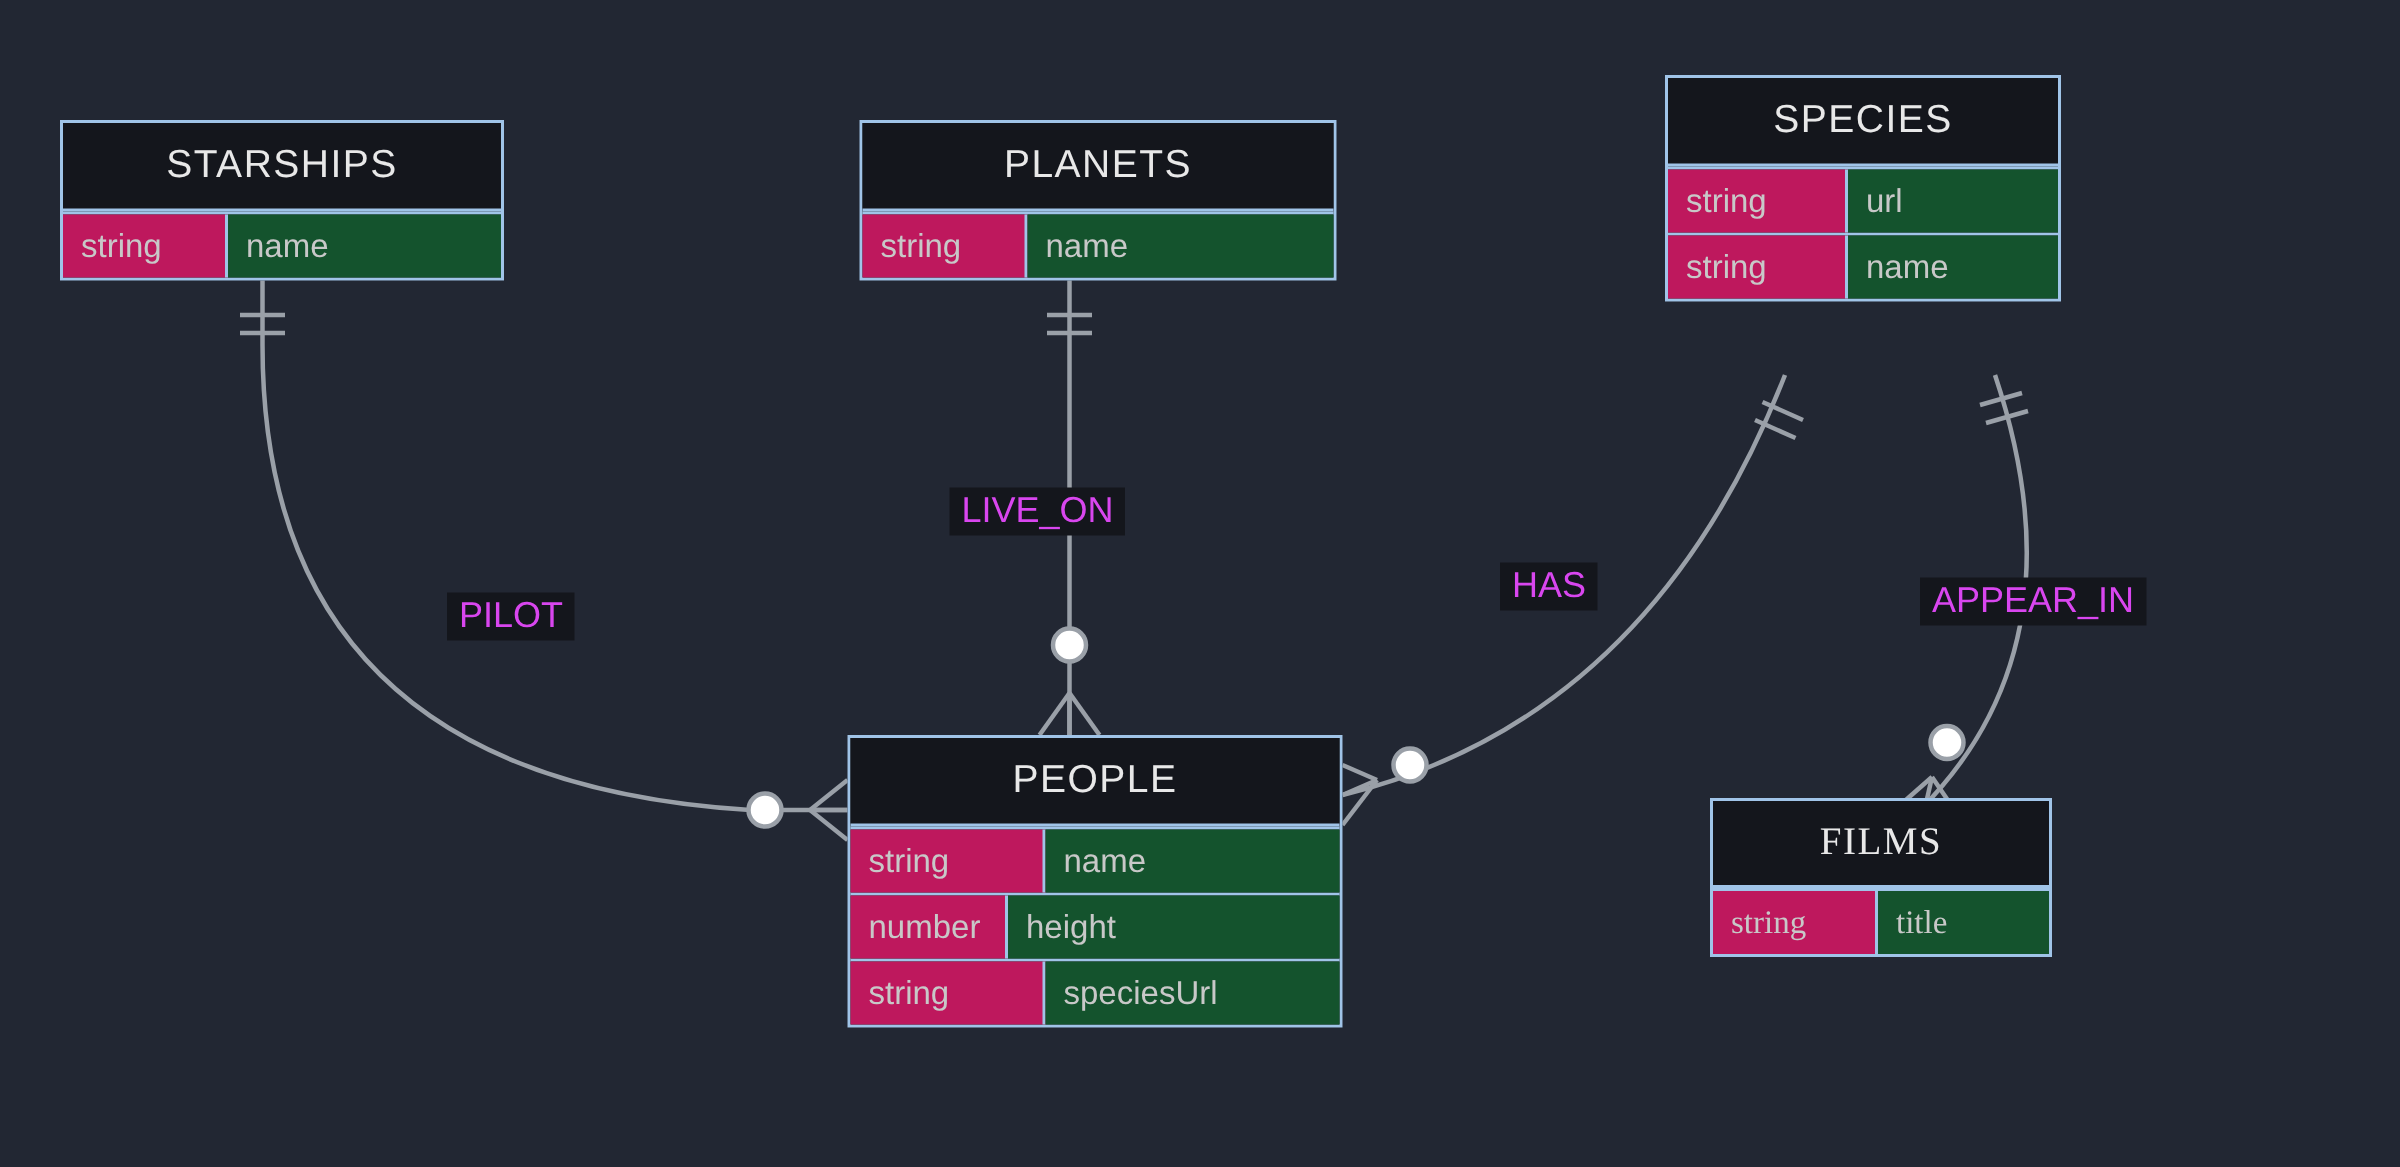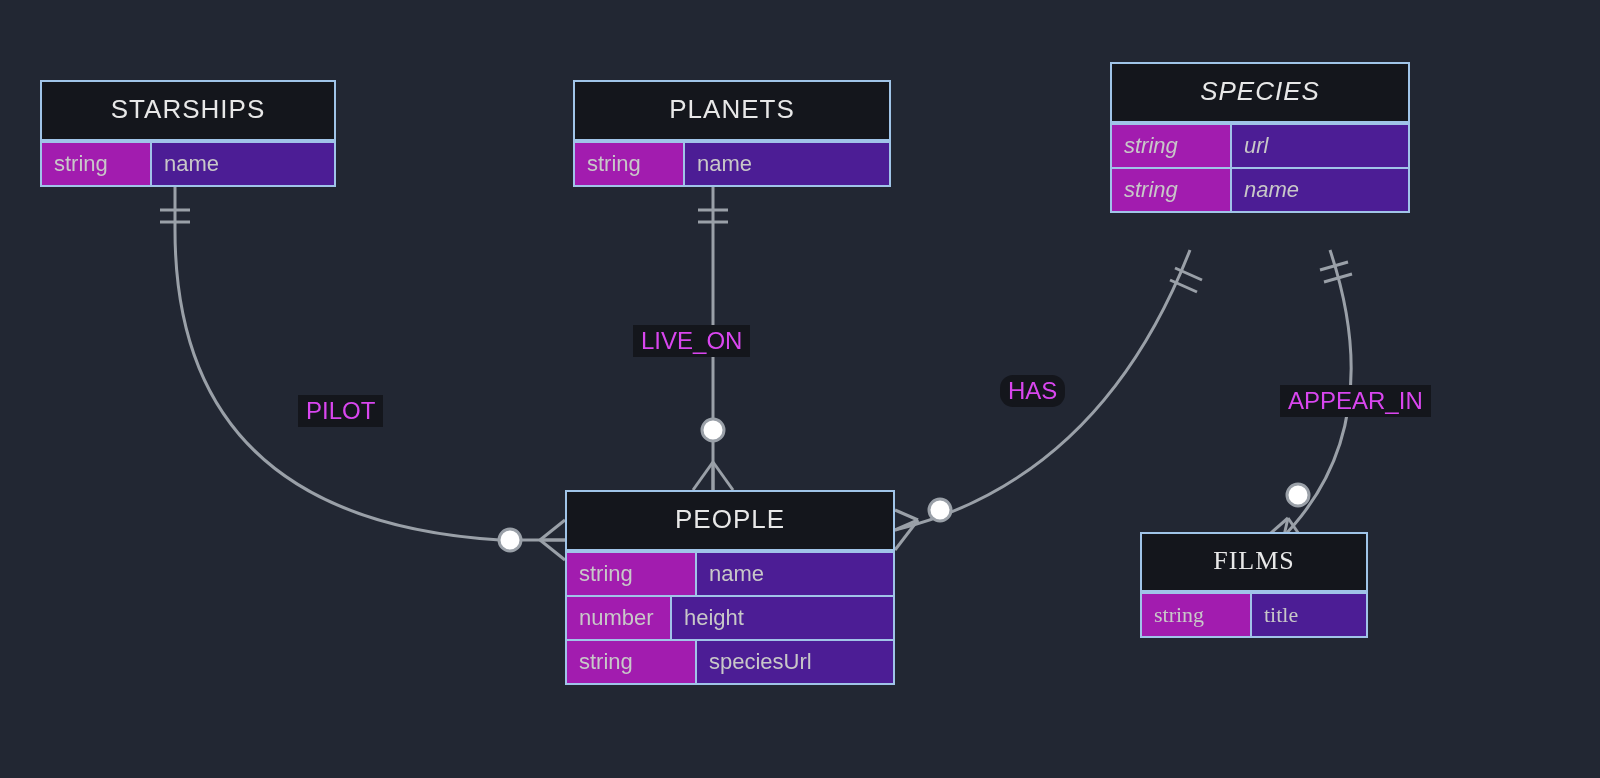--- a/index.html
+++ b/index.html
@@ -45,25 +45,25 @@
     border-top: 2px solid #a0c4e8;
   }
   .entity .row:first-of-type { border-top: none; }
   .entity .cell {
     font-size: 22px;
     padding: 8px 12px;
     color: #c8c8c8;
     box-sizing: border-box;
   }
   .entity .cell.type {
-    background: #a21caf;
+    background: #be185d;
     border-right: 2px solid #a0c4e8;
   }
   .entity .cell.name {
-    background: #4c1d95;
+    background: #14532d;
     flex: 1;
   }
   .rel-label {
     position: absolute;
     background: #14161c;
     color: #d946ef;
     font-size: 24px;
     padding: 2px 8px;
     white-space: nowrap;
   }
@@ -114,40 +114,40 @@
 
       <circle cx="1298" cy="495" r="11" fill="#ffffff" stroke="#9aa0a8"></circle>
       <line x1="1288" y1="518" x2="1263" y2="540"></line>
       <line x1="1288" y1="518" x2="1283" y2="540"></line>
       <line x1="1288" y1="518" x2="1303" y2="540"></line>
     </g>
   </svg>
 
   <div class="rel-label" style="left:298px; top:395px;">PILOT</div>
   <div class="rel-label" style="left:633px; top:325px;">LIVE_ON</div>
-  <div class="rel-label" style="left:1000px; top:375px;border-radius:13px;">HAS</div>
+  <div class="rel-label" style="left:1000px; top:375px;">HAS</div>
   <div class="rel-label" style="left:1280px; top:385px;">APPEAR_IN</div>
 
   <div class="entity" style="left:40px; top:80px; width:296px;">
     <div class="title">STARSHIPS</div>
     <div class="row">
       <div class="cell type" style="width:110px">string</div>
       <div class="cell name">name</div>
     </div>
   </div>
 
   <div class="entity" style="left:573px; top:80px; width:318px;">
     <div class="title">PLANETS</div>
     <div class="row">
       <div class="cell type" style="width:110px">string</div>
       <div class="cell name">name</div>
     </div>
   </div>
 
-  <div class="entity" style="left:1110px; top:62px; width:300px;font-style:italic;">
+  <div class="entity" style="left:1110px; top:50px; width:264px;">
     <div class="title">SPECIES</div>
     <div class="row">
       <div class="cell type" style="width:120px">string</div>
       <div class="cell name">url</div>
     </div>
     <div class="row">
       <div class="cell type" style="width:120px">string</div>
       <div class="cell name">name</div>
     </div>
   </div>

